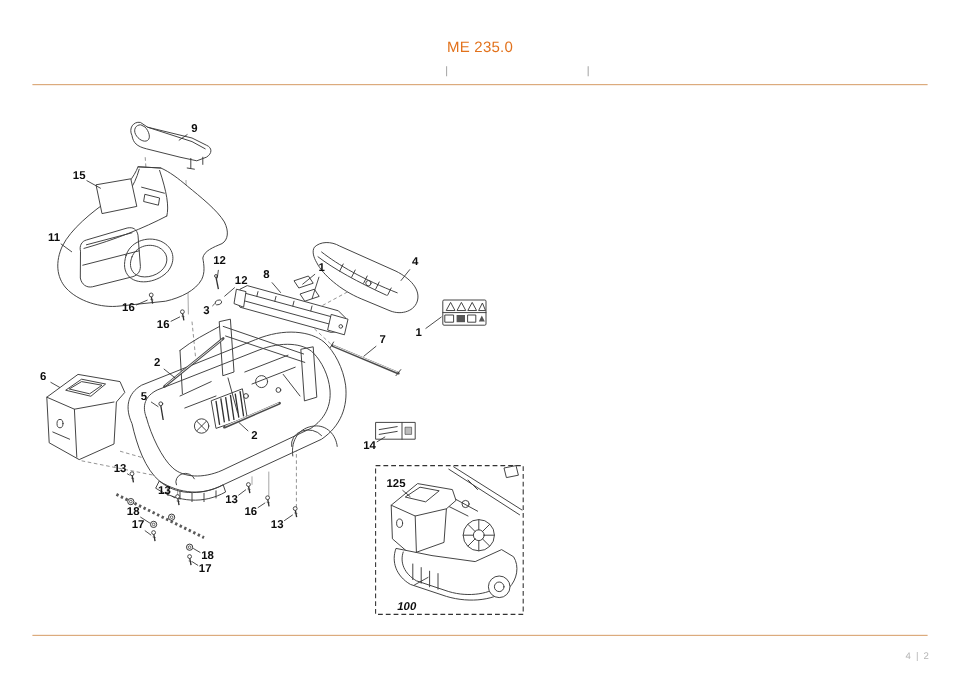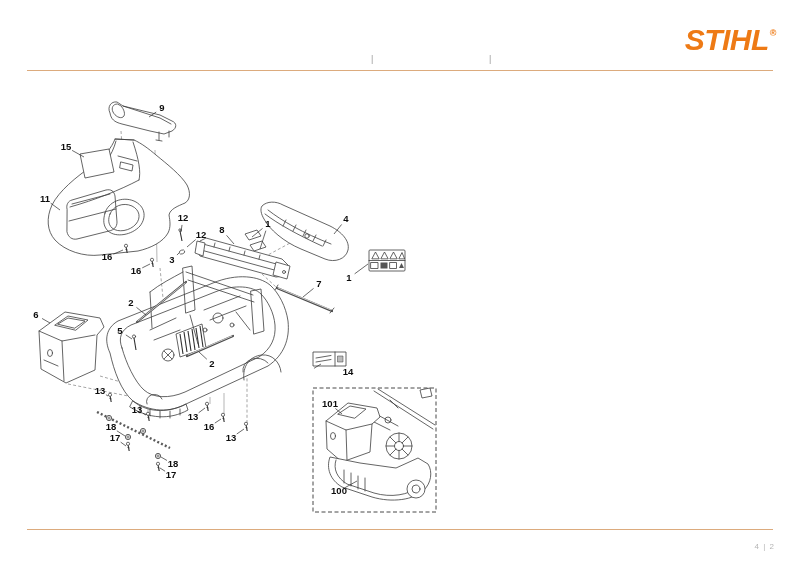--- a/index.html
+++ b/index.html
@@ -29,21 +29,21 @@
   #leader-lines line{stroke:#2b2b2b;stroke-width:.7;}
   #callout-layer{position:absolute;left:0;top:0;width:800px;height:565px;pointer-events:none;}
   .callout{position:absolute;transform:translate(-50%,-55%);font-size:9.5px;font-weight:bold;
            color:#0d0d0d;pointer-events:auto;white-space:nowrap;}
 </style>
 </head>
 <body>
 
 <div class="page">
 
-  <div class="logo"><span>STIHL</span><sup>®</sup></div>
+  <div class="title">ME 235.0</div>
   <span class="crop c1">|</span>
   <span class="crop c2">|</span>
   <div class="rule top"></div>
   <div class="rule bottom"></div>
   <div class="pageno">4 | 2</div>
 
   <svg id="diagram-svg" width="800" height="565" viewBox="0 0 800 565" xmlns="http://www.w3.org/2000/svg">
     <defs>
       <symbol id="sym-screw" overflow="visible">
         <line x1="0" y1="-2.5" x2="1.2" y2="4" stroke="#2f2f2f" stroke-width="1.1"></line>
@@ -337,17 +337,17 @@
       <span class="callout" style="left: 212px; top: 364px;">2</span>
       <span class="callout" style="left: 100px; top: 391px;">13</span>
       <span class="callout" style="left: 137px; top: 410px;">13</span>
       <span class="callout" style="left: 193px; top: 417px;">13</span>
       <span class="callout" style="left: 209px; top: 427px;">16</span>
       <span class="callout" style="left: 231px; top: 438px;">13</span>
       <span class="callout" style="left: 111px; top: 427px;">18</span>
       <span class="callout" style="left: 115px; top: 438px;">17</span>
       <span class="callout" style="left: 173px; top: 464px;">18</span>
       <span class="callout" style="left: 171px; top: 475px;">17</span>
-      <span class="callout" style="left: 308px; top: 372px; margin-left: 40px;">14</span>
-      <span class="callout" style="left: 330px; top: 404px;">101</span>
-      <span class="callout" style="left: 339px; top: 491px;">100</span>
+      <span class="callout" style="left: 308px; top: 372px;">14</span>
+      <span class="callout" style="left: 330px; top: 404px;">125</span>
+      <span class="callout" style="left: 339px; top: 506px; font-style: italic;">100</span>
     </div>
 </div>
 
 </body></html>

